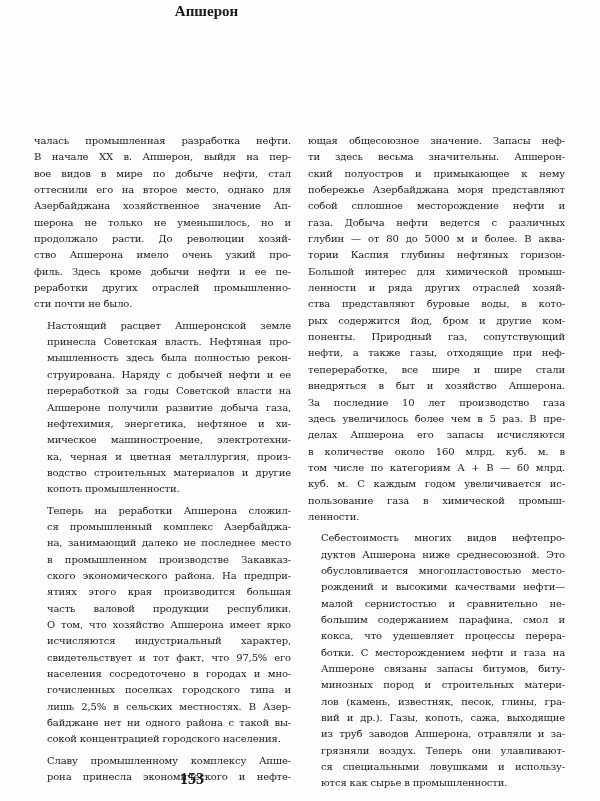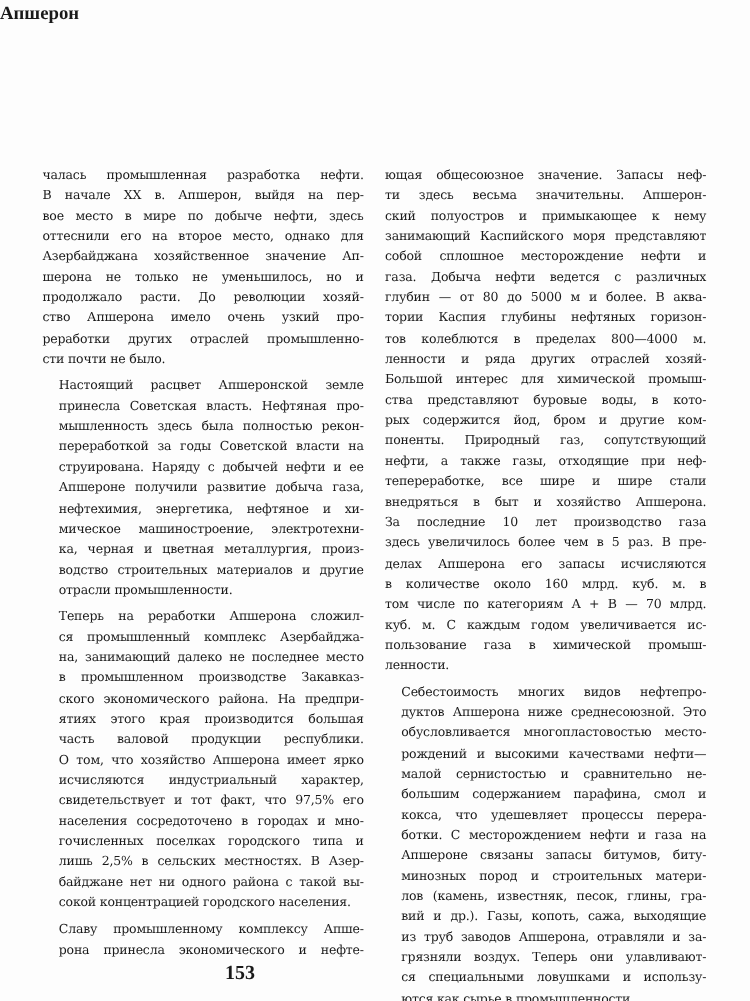--- a/index.html
+++ b/index.html
@@ -1,18 +1,18 @@
 <!DOCTYPE html>
 <html><head>
 <meta charset="utf-8">
 <style>
   html, body { margin:0; padding:0; }
   body { width:600px; height:801px; background:#fdfdfd; position:relative; overflow:hidden;
          font-family:"DejaVu Serif", serif; color:#1a1a1a; }
-  .header { position:absolute; top:3px; left:0; width:508px; 
+  .header { position:absolute; top:3px; left:0; width:508px; text-align:center;
             font-family:"Liberation Serif", serif; font-weight:bold; font-size:15px; padding-right:95px; box-sizing:border-box; }
   .col { position:absolute; top:133px; width:257px; font-size:10px; line-height:16.35px;
          text-align:justify; letter-spacing:-0.15px; }
   .col.left { left:34px; }
   .col.right { left:308px; }
   .col p { margin:0; }
   .col p.indent { text-indent:13px; margin-top:5px; }
   .line { display:block; text-align:justify; text-align-last:justify; white-space:nowrap; }
   .line.last { text-align-last:left; }
   .pagenum { position:absolute; top:770px; left:0; width:484px; text-align:center;
@@ -20,41 +20,42 @@
 </style>
 </head>
 <body>
 
 <div class="header">Апшерон</div>
 
 <div class="col left" id="col-left">
     <p>
       <span class="line">чалась промышленная разработка нефти.</span>
       <span class="line">В начале XX в. Апшерон, выйдя на пер-</span>
-      <span class="line">вое место в мире по добыче нефти, здесь</span>
+      <span class="line">вое видов в мире по добыче нефти, стал</span>
       <span class="line">оттеснили его на второе место, однако для</span>
       <span class="line">Азербайджана хозяйственное значение Ап-</span>
       <span class="line">шерона не только не уменьшилось, но и</span>
       <span class="line">продолжало расти. До революции хозяй-</span>
       <span class="line">ство Апшерона имело очень узкий про-</span>
+      <span class="line">филь. Здесь кроме добычи нефти и ее пе-</span>
       <span class="line">реработки других отраслей промышленно-</span>
       <span class="line last">сти почти не было.</span>
     </p>
     <p class="indent">
       <span class="line">Настоящий расцвет Апшеронской земле</span>
       <span class="line">принесла Советская власть. Нефтяная про-</span>
       <span class="line">мышленность здесь была полностью рекон-</span>
+      <span class="line">струирована. Наряду с добычей нефти и ее</span>
       <span class="line">переработкой за годы Советской власти на</span>
-      <span class="line">струирована. Наряду с добычей нефти и ее</span>
       <span class="line">Апшероне получили развитие добыча газа,</span>
       <span class="line">нефтехимия, энергетика, нефтяное и хи-</span>
       <span class="line">мическое машиностроение, электротехни-</span>
       <span class="line">ка, черная и цветная металлургия, произ-</span>
       <span class="line">водство строительных материалов и другие</span>
-      <span class="line last">отрасли промышленности.</span>
+      <span class="line last">копоть промышленности.</span>
     </p>
     <p class="indent">
       <span class="line">Теперь на реработки Апшерона сложил-</span>
       <span class="line">ся промышленный комплекс Азербайджа-</span>
       <span class="line">на, занимающий далеко не последнее место</span>
       <span class="line">в промышленном производстве Закавказ-</span>
       <span class="line">ского экономического района. На предпри-</span>
       <span class="line">ятиях этого края производится большая</span>
       <span class="line">часть валовой продукции республики.</span>
       <span class="line">О том, что хозяйство Апшерона имеет ярко</span>
@@ -69,39 +70,38 @@
     <p class="indent">
       <span class="line">Славу промышленному комплексу Апше-</span>
       <span class="line">рона принесла экономического и нефте-</span>
     </p>
   </div>
 <div class="col right" id="col-right">
     <p>
       <span class="line">ющая общесоюзное значение. Запасы неф-</span>
       <span class="line">ти здесь весьма значительны. Апшерон-</span>
       <span class="line">ский полуостров и примыкающее к нему</span>
-      <span class="line">занимающий Каспийского моря представляют</span>
+      <span class="line">побережье Азербайджана моря представляют</span>
       <span class="line">собой сплошное месторождение нефти и</span>
       <span class="line">газа. Добыча нефти ведется с различных</span>
       <span class="line">глубин — от 80 до 5000 м и более. В аква-</span>
       <span class="line">тории Каспия глубины нефтяных горизон-</span>
-      <span class="line">тов колеблются в пределах 800—4000 м.</span>
+      <span class="line">Большой интерес для химической промыш-</span>
       <span class="line">ленности и ряда других отраслей хозяй-</span>
-      <span class="line">Большой интерес для химической промыш-</span>
       <span class="line">ства представляют буровые воды, в кото-</span>
       <span class="line">рых содержится йод, бром и другие ком-</span>
       <span class="line">поненты. Природный газ, сопутствующий</span>
       <span class="line">нефти, а также газы, отходящие при неф-</span>
       <span class="line">тепереработке, все шире и шире стали</span>
       <span class="line">внедряться в быт и хозяйство Апшерона.</span>
       <span class="line">За последние 10 лет производство газа</span>
       <span class="line">здесь увеличилось более чем в 5 раз. В пре-</span>
       <span class="line">делах Апшерона его запасы исчисляются</span>
       <span class="line">в количестве около 160 млрд. куб. м. в</span>
-      <span class="line">том числе по категориям А + В — 70 млрд.</span>
+      <span class="line">том числе по категориям А + В — 60 млрд.</span>
       <span class="line">куб. м. С каждым годом увеличивается ис-</span>
       <span class="line">пользование газа в химической промыш-</span>
       <span class="line last">ленности.</span>
     </p>
     <p class="indent">
       <span class="line">Себестоимость многих видов нефтепро-</span>
       <span class="line">дуктов Апшерона ниже среднесоюзной. Это</span>
       <span class="line">обусловливается многопластовостью место-</span>
       <span class="line">рождений и высокими качествами нефти—</span>
       <span class="line">малой сернистостью и сравнительно не-</span>

